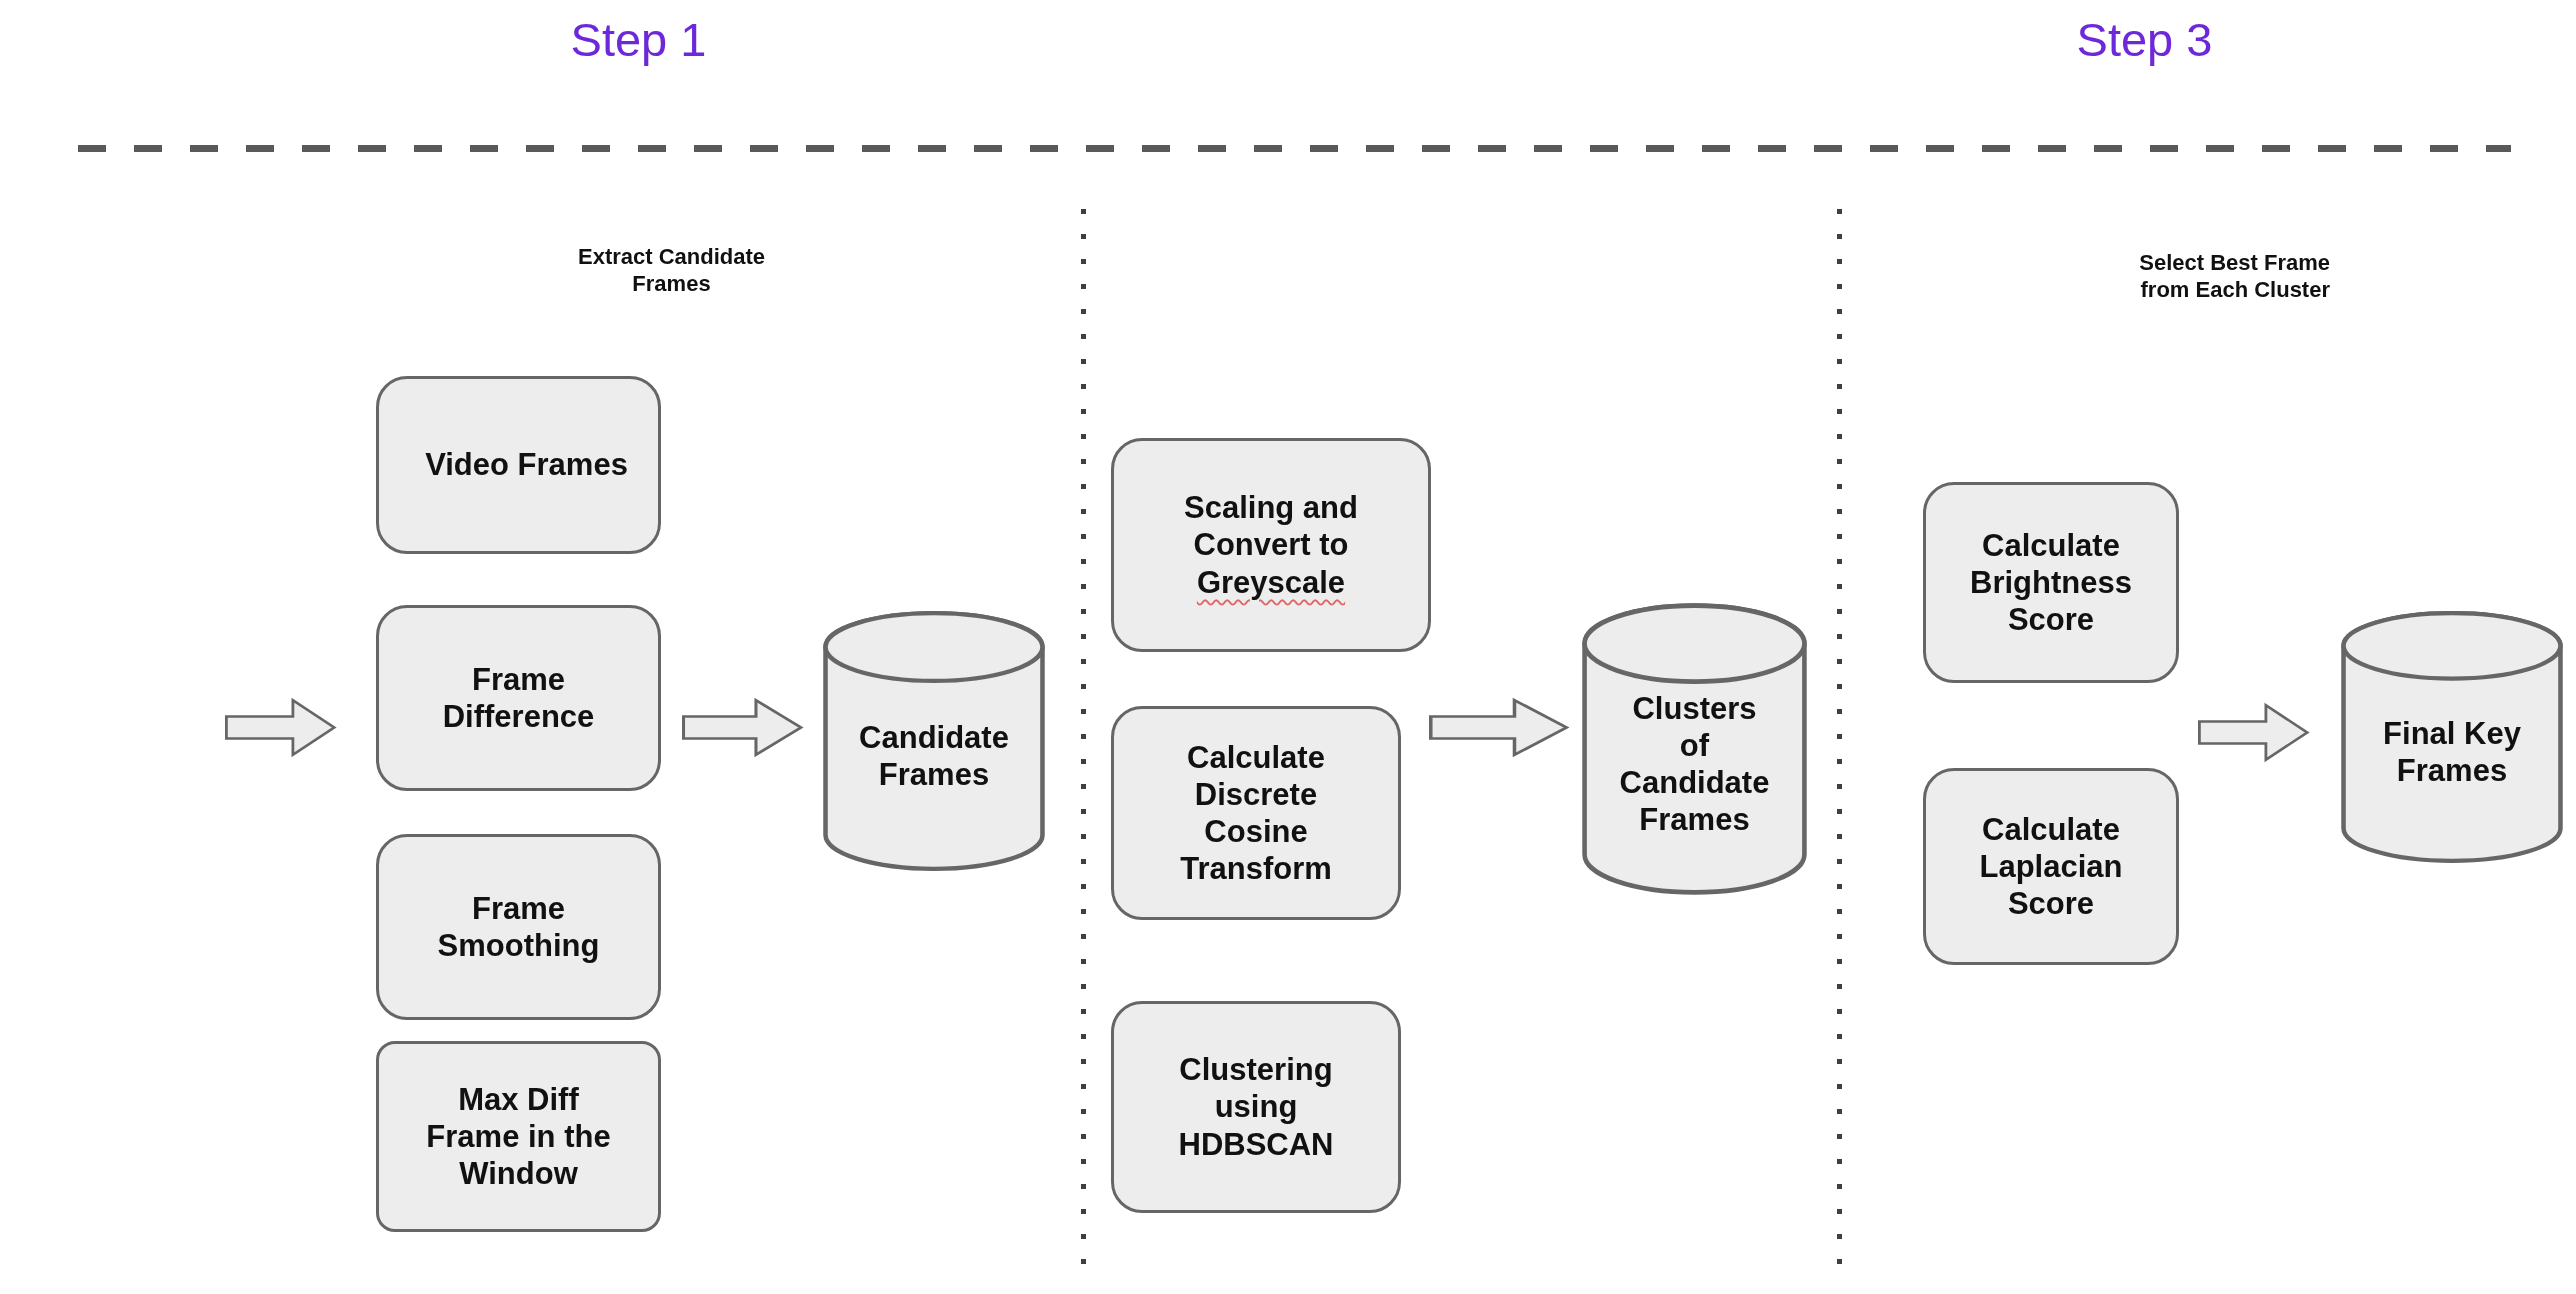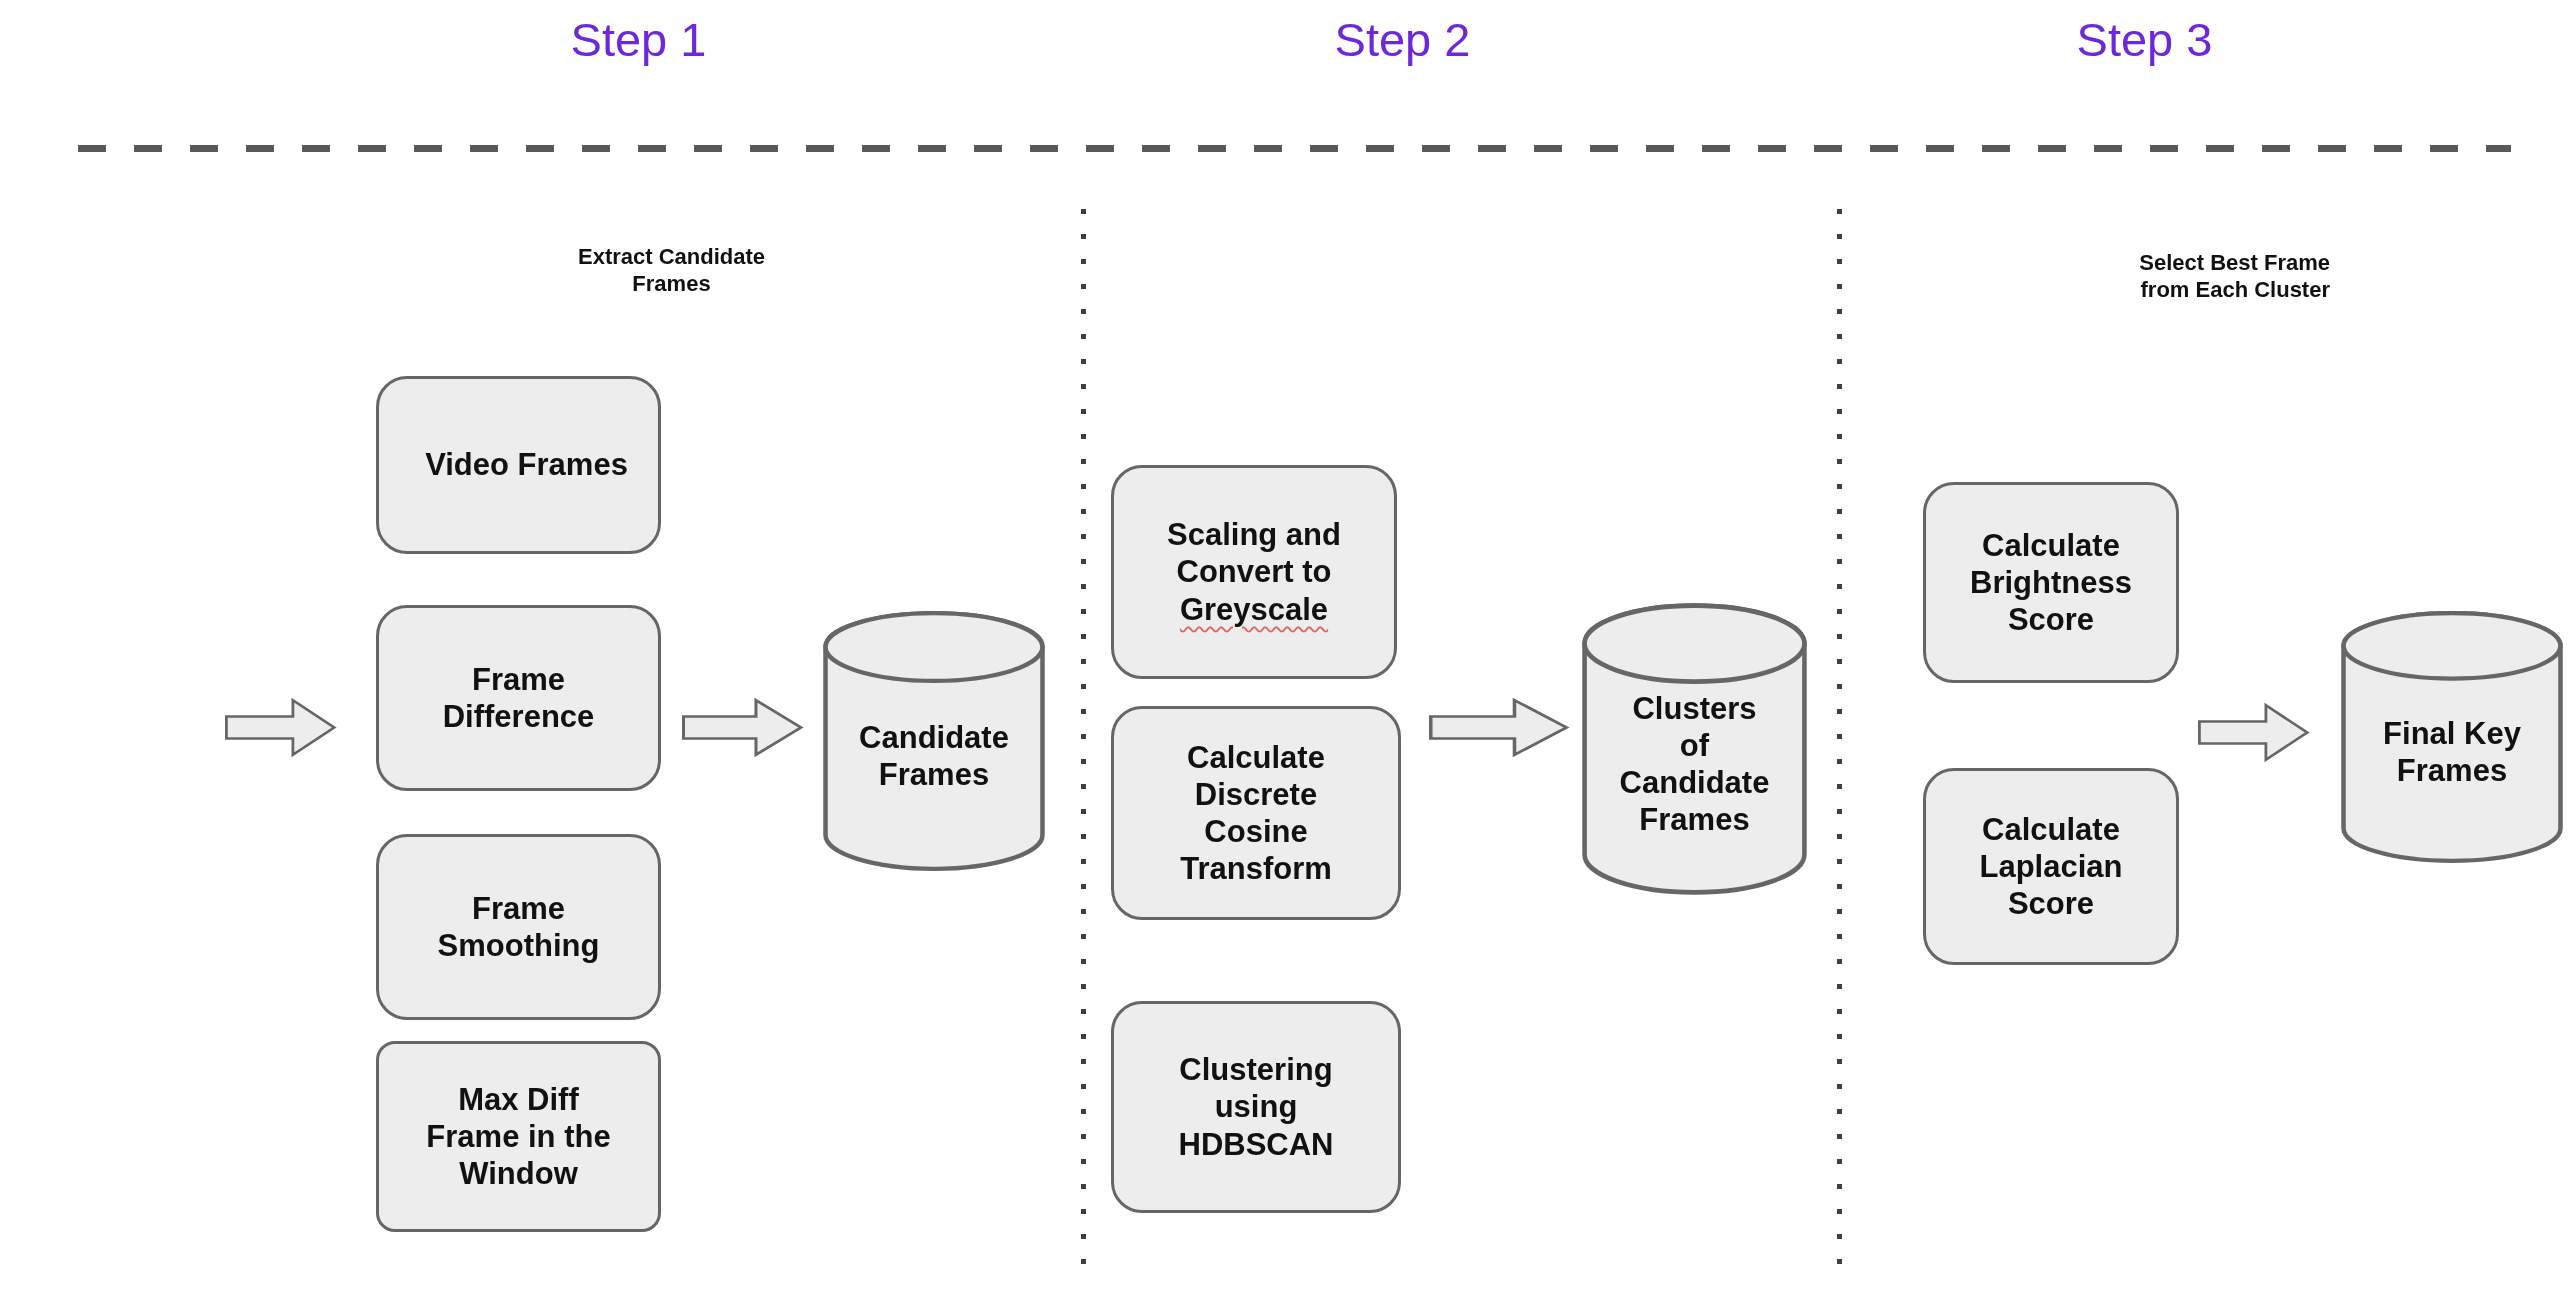--- a/index.html
+++ b/index.html
@@ -86,21 +86,20 @@
     text-decoration-thickness: 2.2px;
     text-underline-offset: 6px;
   }
 </style>
 </head>
 <body>
 
 <div class="stage">
 
   <div class="step-header" style="left:446px; top:12px;">Step 1</div>
-  <div class="step-header" style="left:1210px; top:12px;">Step 2</div>
   <div class="step-header" style="left:1952px; top:12px;">Step 3</div>
 
   <div class="hdash"></div>
   <div class="vdots" style="left:1081px;"></div>
   <div class="vdots" style="left:1837px;"></div>
 
   <div class="section-title" style="left:435px; top:244px;">Extract Candidate
 Frames</div>
   <div class="section-title" style="left:1857px; top:250px;text-align:right;">Select Best Frame
 from Each Cluster</div>
@@ -129,21 +128,21 @@
 
   <div class="cyl" style="left:821px; top:609px; width:226px; height:264px;">
     <svg viewBox="0 0 200 250" preserveAspectRatio="none">
       <path class="shape" d="M4,36 A96,32 0 0 1 196,36 L196,214 A96,32 0 0 1 4,214 Z"></path>
       <ellipse class="shape" cx="100" cy="36" rx="96" ry="32"></ellipse>
     </svg>
     <div class="cyl-label">Candidate
 Frames</div>
   </div>
 
-  <div class="node" style="left:1111px; top:438px; width:286px; height:214px; flex-direction:column;margin-top:27px;">
+  <div class="node" style="left:1111px; top:438px; width:320px; height:214px; flex-direction:column;">
     <span>Scaling and</span>
     <span>Convert to</span>
     <span class="squiggle">Greyscale</span>
   </div>
 
   <div class="node" style="left:1111px; top:706px; width:290px; height:214px;">Calculate
 Discrete
 Cosine
 Transform</div>
   <div class="node" style="left:1111px; top:1001px; width:290px; height:212px;">Clustering

